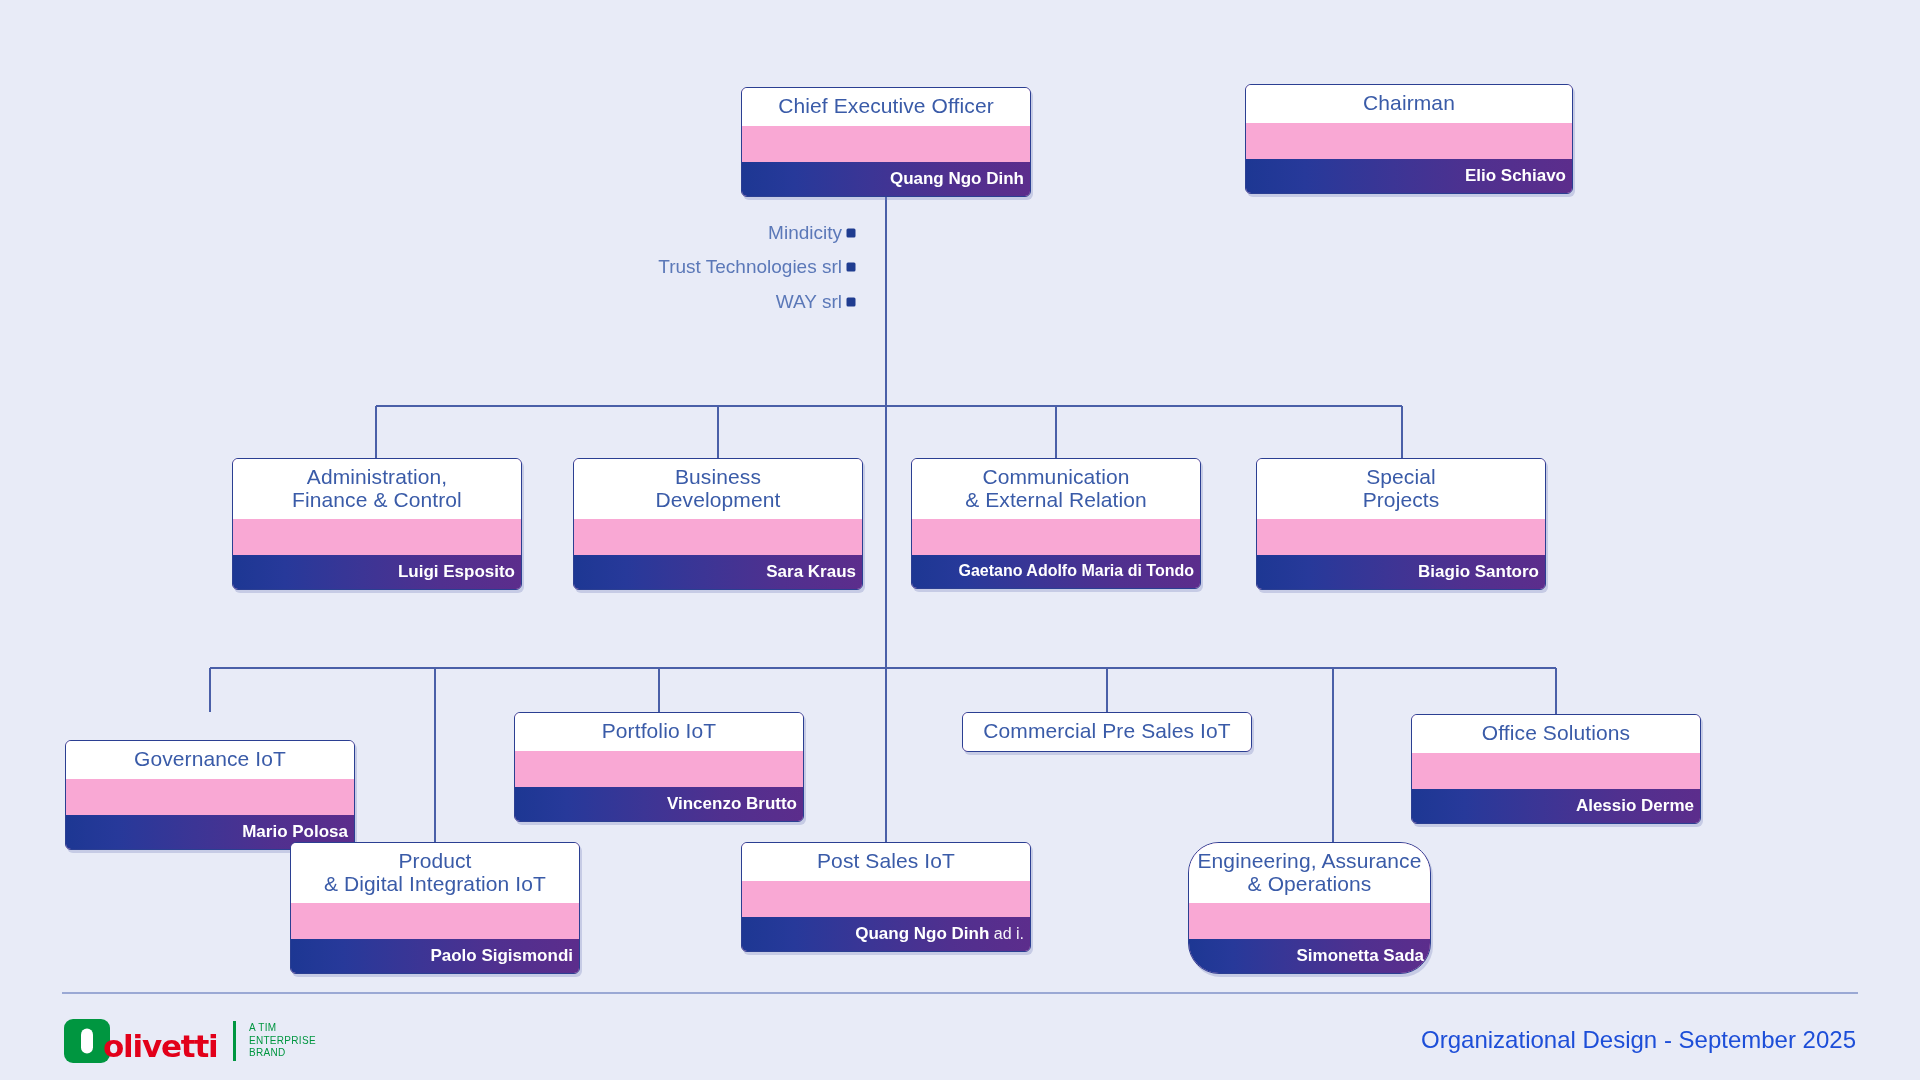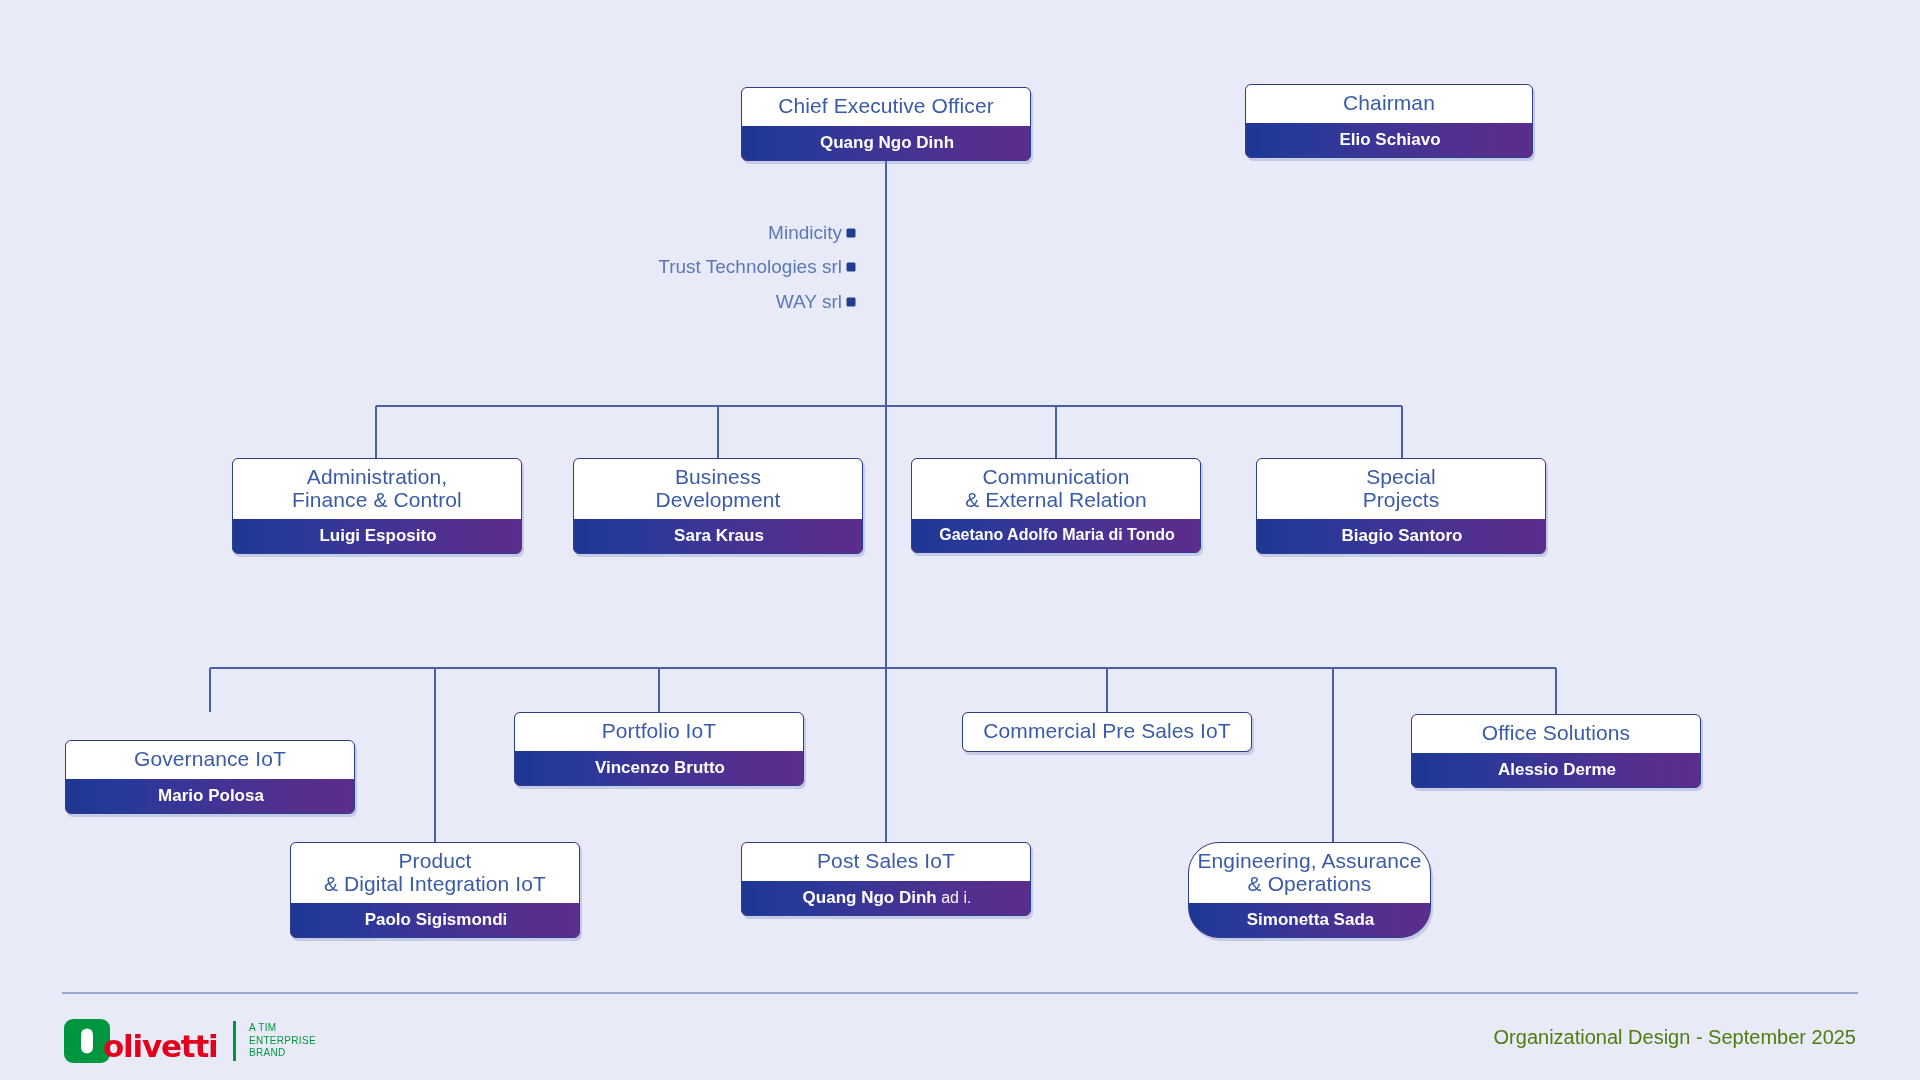--- a/index.html
+++ b/index.html
@@ -27,46 +27,47 @@
     left: 0; top: 0;
     width: 1920px; height: 1080px;
     pointer-events: none;
   }
 
   
   .node {
     position: absolute;
     border: 1.6px solid #2b3f92;
     border-radius: 6px;
-    background: #be185d;
+    background: #f9a8d4;
     overflow: hidden;
     box-shadow: 2px 3px 0 rgba(120,130,190,0.30);
   }
 
   .node-title {
     background: #ffffff;
     color: #3a5ba8;
     text-align: center;
     font-weight: 400;
     font-size: 21px;
     line-height: 1.08;
     letter-spacing: 0.1px;
     padding: 7px 8px 8px 8px;
     white-space: pre-line;
   }
 
   .node-name {
     background: linear-gradient(90deg, #1d3793 0%, #27399a 18%, #3c3595 45%, #50308f 72%, #5c2d8c 100%);
     color: #ffffff;
-    text-align: center;
+    text-align: right;
     font-weight: 700;
     font-size: 17px;
     line-height: 1.0;
     padding: 8px 6px 9px 8px;
     white-space: nowrap;
+    margin-top: 36px;
   }
 
   .node-name .suffix {
     font-weight: 400;
     font-size: 16px;
     opacity: 0.95;
   }
 
   
   .side-label {
@@ -150,22 +151,22 @@
     font-size: 10px;
     line-height: 1.28;
     letter-spacing: 0.3px;
     white-space: pre-line;
   }
 
   #footer-caption {
     position: absolute;
     right: 64px;
     top: 1026px;
-    color: #4d7c0f;
-    font-size: 20px;
+    color: #1d4ed8;
+    font-size: 24px;
     font-weight: 400;
     white-space: nowrap;
   }
 </style>
 </head>
 <body>
 
 <div id="chart-root">
 
   <svg id="connectors" viewBox="0 0 1920 1080" preserveAspectRatio="none">
@@ -191,21 +192,21 @@
       <line x1="886" y1="668" x2="886" y2="842"></line>
       <line x1="1333" y1="668" x2="1333" y2="842"></line>
     </g>
   </svg>
 
   <div class="node" style="left:741px; top:87px; width:290px;">
     <div class="node-title">Chief  Executive Officer</div>
     <div class="node-name">Quang Ngo Dinh</div>
   </div>
 
-  <div class="node" style="left:1245px; top:84px; width:288px;">
+  <div class="node" style="left:1245px; top:84px; width:328px;">
     <div class="node-title">Chairman</div>
     <div class="node-name">Elio Schiavo</div>
   </div>
 
   <div class="side-label" style="right:1078px; top:233px;">Mindicity</div>
   <div class="side-marker" style="left:851px; top:233px;"></div>
 
   <div class="side-label" style="right:1078px; top:267px;margin-left:8px;">Trust Technologies srl</div>
   <div class="side-marker" style="left:851px; top:267px;"></div>
 

